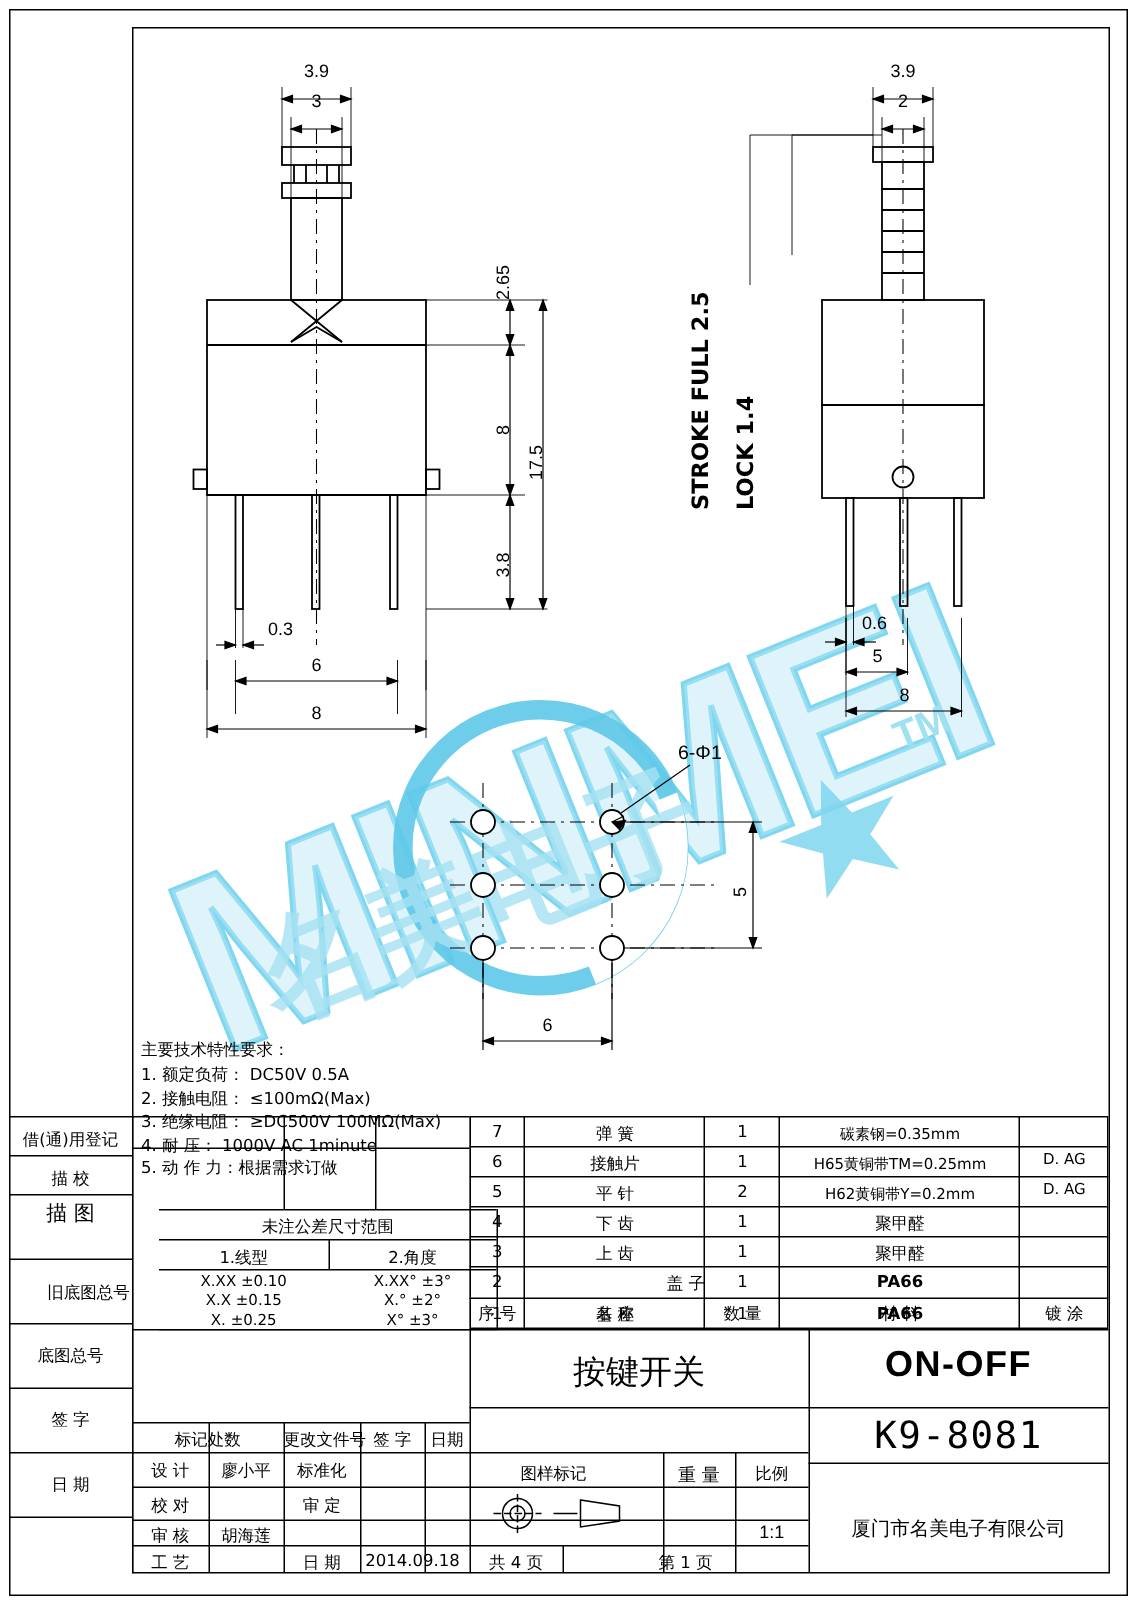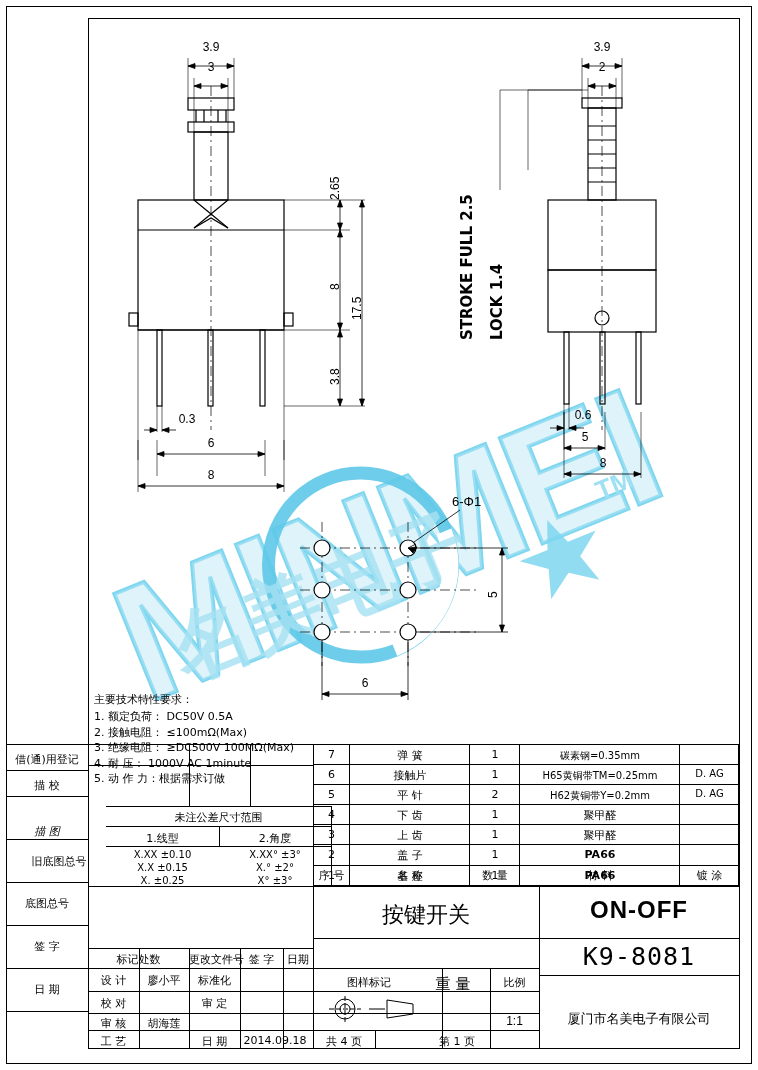--- a/index.html
+++ b/index.html
@@ -269,21 +269,21 @@
       </div>
       <div>
         <div class="c cn" style="left:0;top:84px;width:37px;font-size:11px;">3</div>
         <div class="c cn" style="left:37px;top:84px;width:120px;font-size:11px;">上  齿</div>
         <div class="c cn" style="left:157px;top:84px;width:50px;font-size:11px;">1</div>
         <div class="c cn" style="left:207px;top:84px;width:160px;font-size:11px;">聚甲醛</div>
         <div class="c cn" style="left:367px;top:84px;width:59px;font-size:10px;"></div>
       </div>
       <div>
         <div class="c cn" style="left:0;top:104px;width:37px;font-size:11px;">2</div>
-        <div class="c cn" style="left:37px;top:104px;width:120px;font-size:11px;">盖  子</div>
+        <div class="c cn" style="left:37px;top:104px;width:120px;font-size:11px;text-align:right;">盖  子</div>
         <div class="c cn" style="left:157px;top:104px;width:50px;font-size:11px;">1</div>
         <div class="c cn" style="left:207px;top:104px;width:160px;font-size:11px;font-weight:bold;">PA66</div>
         <div class="c cn" style="left:367px;top:104px;width:59px;font-size:10px;"></div>
       </div>
       <div>
         <div class="c cn" style="left:0;top:125px;width:37px;font-size:11px;">1</div>
         <div class="c cn" style="left:37px;top:125px;width:120px;font-size:11px;">基  座</div>
         <div class="c cn" style="left:157px;top:125px;width:50px;font-size:11px;">1</div>
         <div class="c cn" style="left:207px;top:125px;width:160px;font-size:11px;font-weight:bold;">PA66</div>
         <div class="c cn" style="left:367px;top:125px;width:59px;font-size:10px;"></div>
@@ -301,21 +301,21 @@
 
   <div style="position:absolute;left:6px;top:744px;width:82px;height:304px;">
     <svg width="83" height="305" viewBox="0 0 83 305">
       <g stroke="#000" stroke-width="1" fill="none">
         <path d="M0 0.5 H82 M0 26.5 H82 M0 52.5 H82 M0 95.5 H82 M0 138.5 H82 M0 181.5 H82 M0 224.5 H82 M0 267.5 H82"></path>
         <path d="M82.5 0 V305"></path>
       </g>
     </svg>
     <div class="c cn" style="left:0;top:8px;width:82px;font-size:11px;">借(通)用登记</div>
     <div class="c cn" style="left:0;top:34px;width:82px;font-size:11px;">描    校</div>
-    <div class="c cn" style="left:0;top:80px;width:82px;font-size:11px;font-style:italic;">描    图</div>
+    <div class="c cn" style="left:0;top:56px;width:82px;font-size:14px;">描    图</div>
     <div class="c cn" style="left:0;top:110px;width:82px;font-size:11px;margin-left:12px;">旧底图总号</div>
     <div class="c cn" style="left:0;top:152px;width:82px;font-size:11px;">底图总号</div>
     <div class="c cn" style="left:0;top:195px;width:82px;font-size:11px;">签    字</div>
     <div class="c cn" style="left:0;top:238px;width:82px;font-size:11px;">日    期</div>
   </div>
 
   <div style="position:absolute;left:88px;top:806px;width:225px;height:80px;margin-left:18px;">
     <svg width="226" height="81" viewBox="0 0 226 81">
       <g stroke="#000" stroke-width="1" fill="none">
         <path d="M0 0.5 H225 M0 20.5 H225 M0 40.5 H225 M0 80.5 H225"></path>
@@ -356,21 +356,21 @@
   <div class="ln v" style="left:442px;top:968px;height:80px;"></div>
   <div class="ln v" style="left:490px;top:968px;height:80px;"></div>
   <div class="ln v" style="left:375px;top:1030px;height:18px;"></div>
 
   <div class="c cn" style="left:313px;top:900px;width:226px;font-size:22px;">按键开关</div>
   <div class="c" style="left:539px;top:896px;width:200px;font-size:24px;font-weight:bold;letter-spacing:1px;">ON-OFF</div>
   <div class="c" style="left:539px;top:942px;width:200px;font-size:25px;font-family:'DejaVu Sans Mono',monospace;letter-spacing:1px;">K9-8081</div>
   <div class="c cn" style="left:539px;top:1010px;width:200px;font-size:13px;">厦门市名美电子有限公司</div>
 
   <div class="c cn" style="left:313px;top:975px;width:112px;font-size:11px;">图样标记</div>
-  <div class="c cn" style="left:429px;top:975px;width:48px;font-size:15px;">重  量</div>
+  <div class="c cn" style="left:442px;top:975px;width:48px;font-size:12px;">重  量</div>
   <div class="c cn" style="left:490px;top:975px;width:49px;font-size:11px;">比例</div>
   <div class="c" style="left:490px;top:1014px;width:49px;font-size:12px;">1:1</div>
   <div class="c cn" style="left:313px;top:1034px;width:62px;font-size:11px;text-align:center;">共   4  页</div>
   <div class="c cn" style="left:375px;top:1034px;width:164px;font-size:11px;">第   1   页</div>
 
   <div style="position:absolute;left:325px;top:994px;width:105px;height:30px;">
     <svg width="105" height="30" viewBox="0 0 105 30">
       <g stroke="#000" fill="none" stroke-width="1">
         <circle cx="20" cy="15" r="10"></circle>
           <circle cx="20" cy="15" r="5"></circle>

